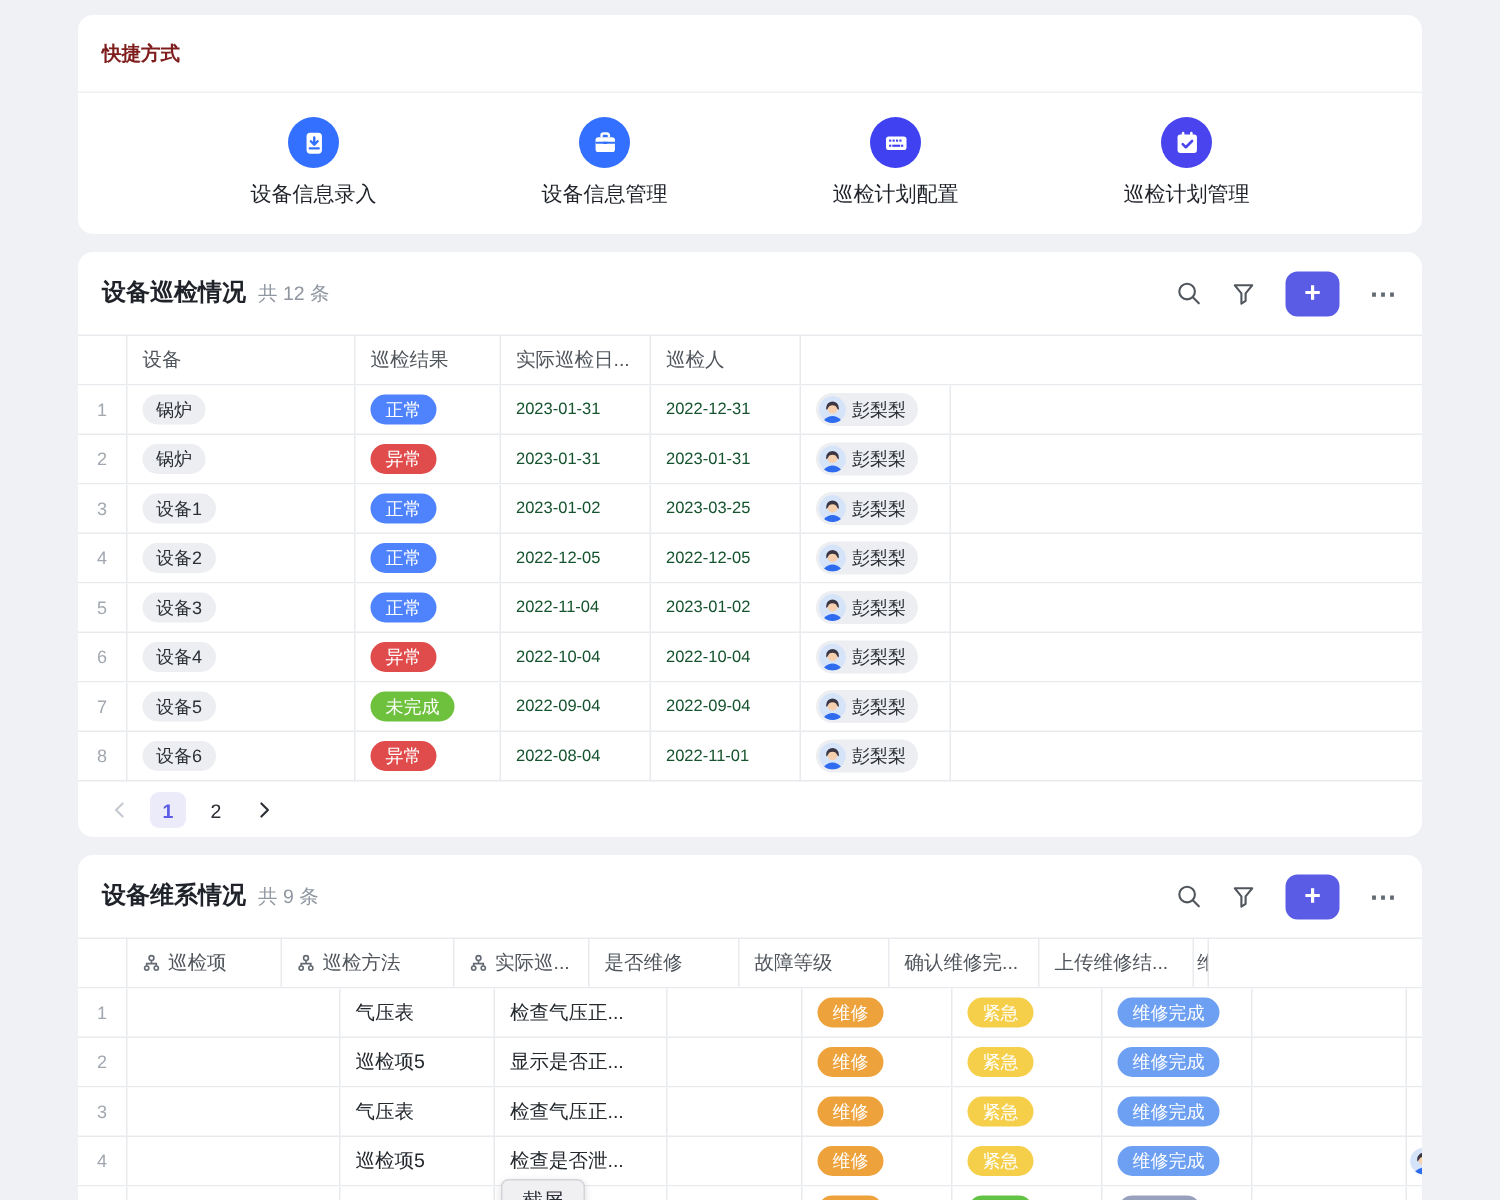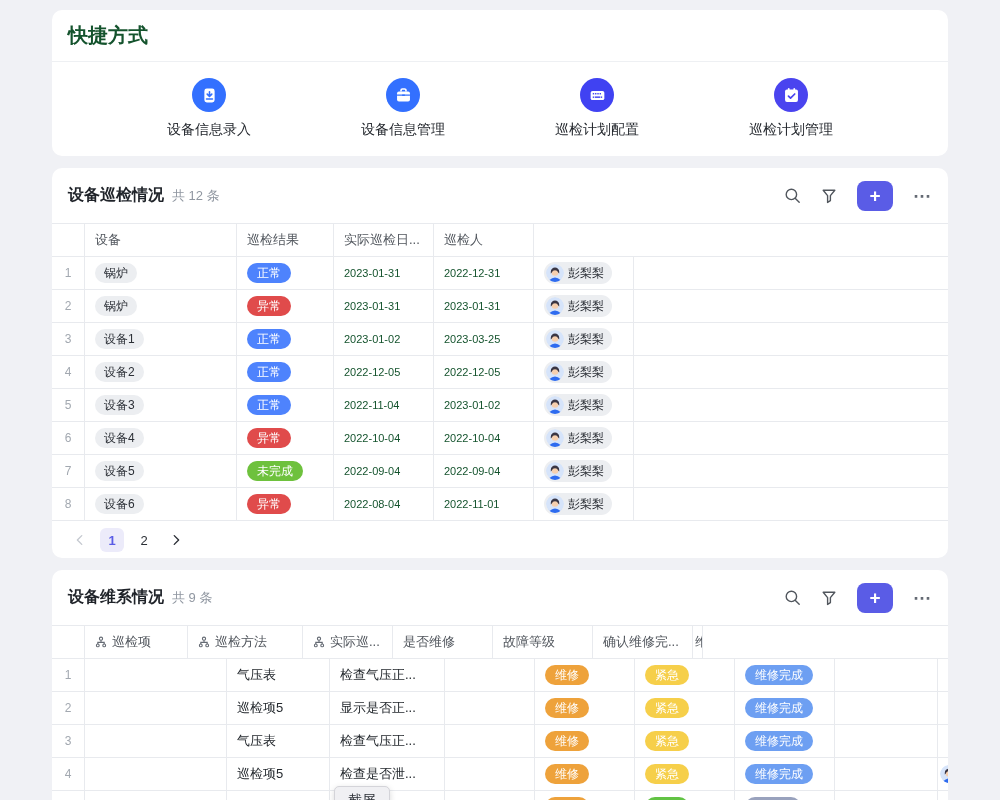--- a/index.html
+++ b/index.html
@@ -17,21 +17,21 @@
     margin-left:52px;
     overflow:hidden;
   }
   #card-shortcuts { margin-top:10px; height:146px; }
   #card-inspection { margin-top:12px; height:390px; }
   #card-maintenance { margin-top:12px; height:330px; }
 
   
   .sc-title-row { height:52px; display:flex; align-items:center; padding:0 16px;
                   border-bottom:1px solid #eef0f3; }
-  .sc-title { font-size:20px; font-weight:bold; color:#14532d; }
+  .sc-title { font-size:13px; font-weight:bold; color:#7f1d1d; }
   .sc-items { display:flex; justify-content:space-around; align-items:center; height:93px; padding:0 60px; }
   .sc-item { display:flex; flex-direction:column; align-items:center; cursor:pointer; width:140px; }
   .sc-icon { width:34px; height:34px; border-radius:50%; display:flex; align-items:center; justify-content:center; }
   .sc-label { margin-top:9px; font-size:14px; color:#1f2329; }
 
   
   .tc-header { height:55px; display:flex; align-items:center; padding:0 16px; }
   .tc-title { font-size:16px; font-weight:bold; color:#1f2329; }
   .tc-count { font-size:13px; color:#9097a1; margin-left:8px; }
   .tc-tools { margin-left:auto; display:flex; align-items:center; gap:20px; }
@@ -457,20 +457,23 @@
         </div>
         <div class="tcell" style="width: 100px;">
           <span>是否维修</span>
         </div>
         <div class="tcell" style="width: 100px;">
           <span>故障等级</span>
         </div>
         <div class="tcell" style="width: 100px;">
           <span>确认维修完...</span>
         </div>
+        <div class="tcell" style="width: 103px;">
+          <span>上传维修结...</span>
+        </div>
         <div class="tcell" style="width: 10px; padding-left: 2px;">
           <span>维</span>
         </div>
       </div>
       <div class="trow">
         <div class="tcell num" style="width: 33px;">1</div>
         <div class="tcell" style="width: 142px;"></div>
         <div class="tcell" style="width: 103px;">
           <span class="cell-text">气压表</span>
         </div>

